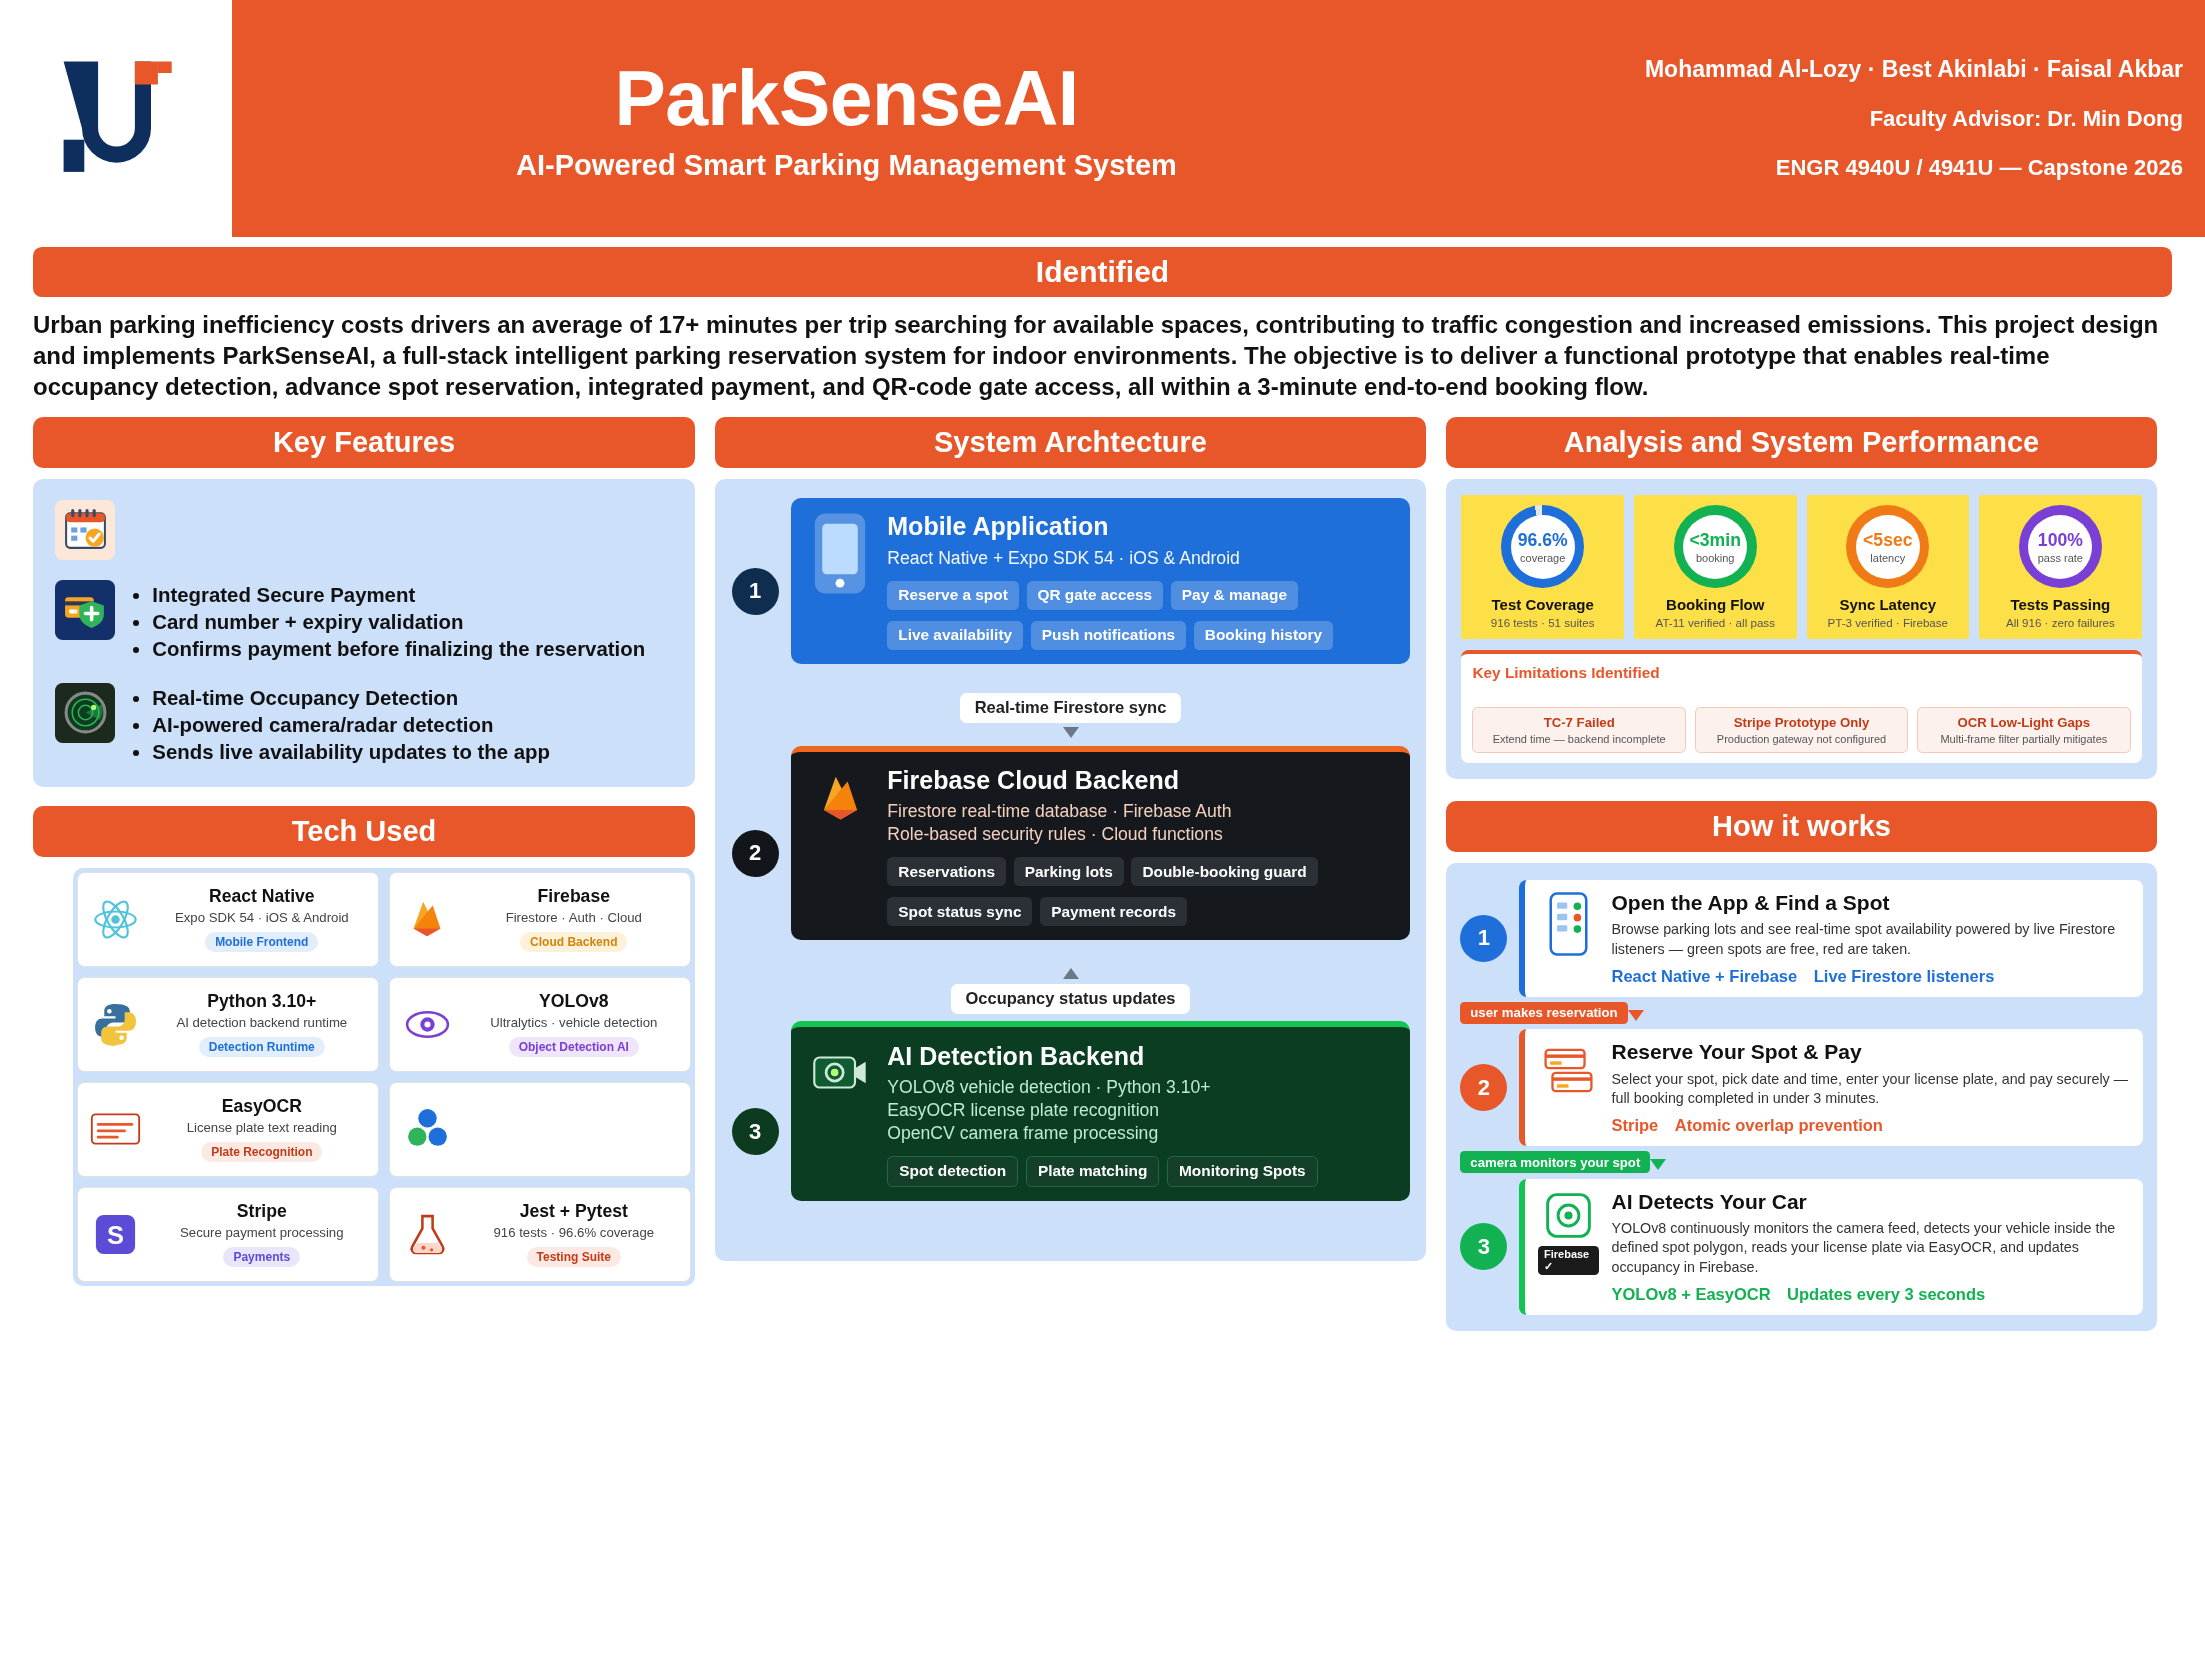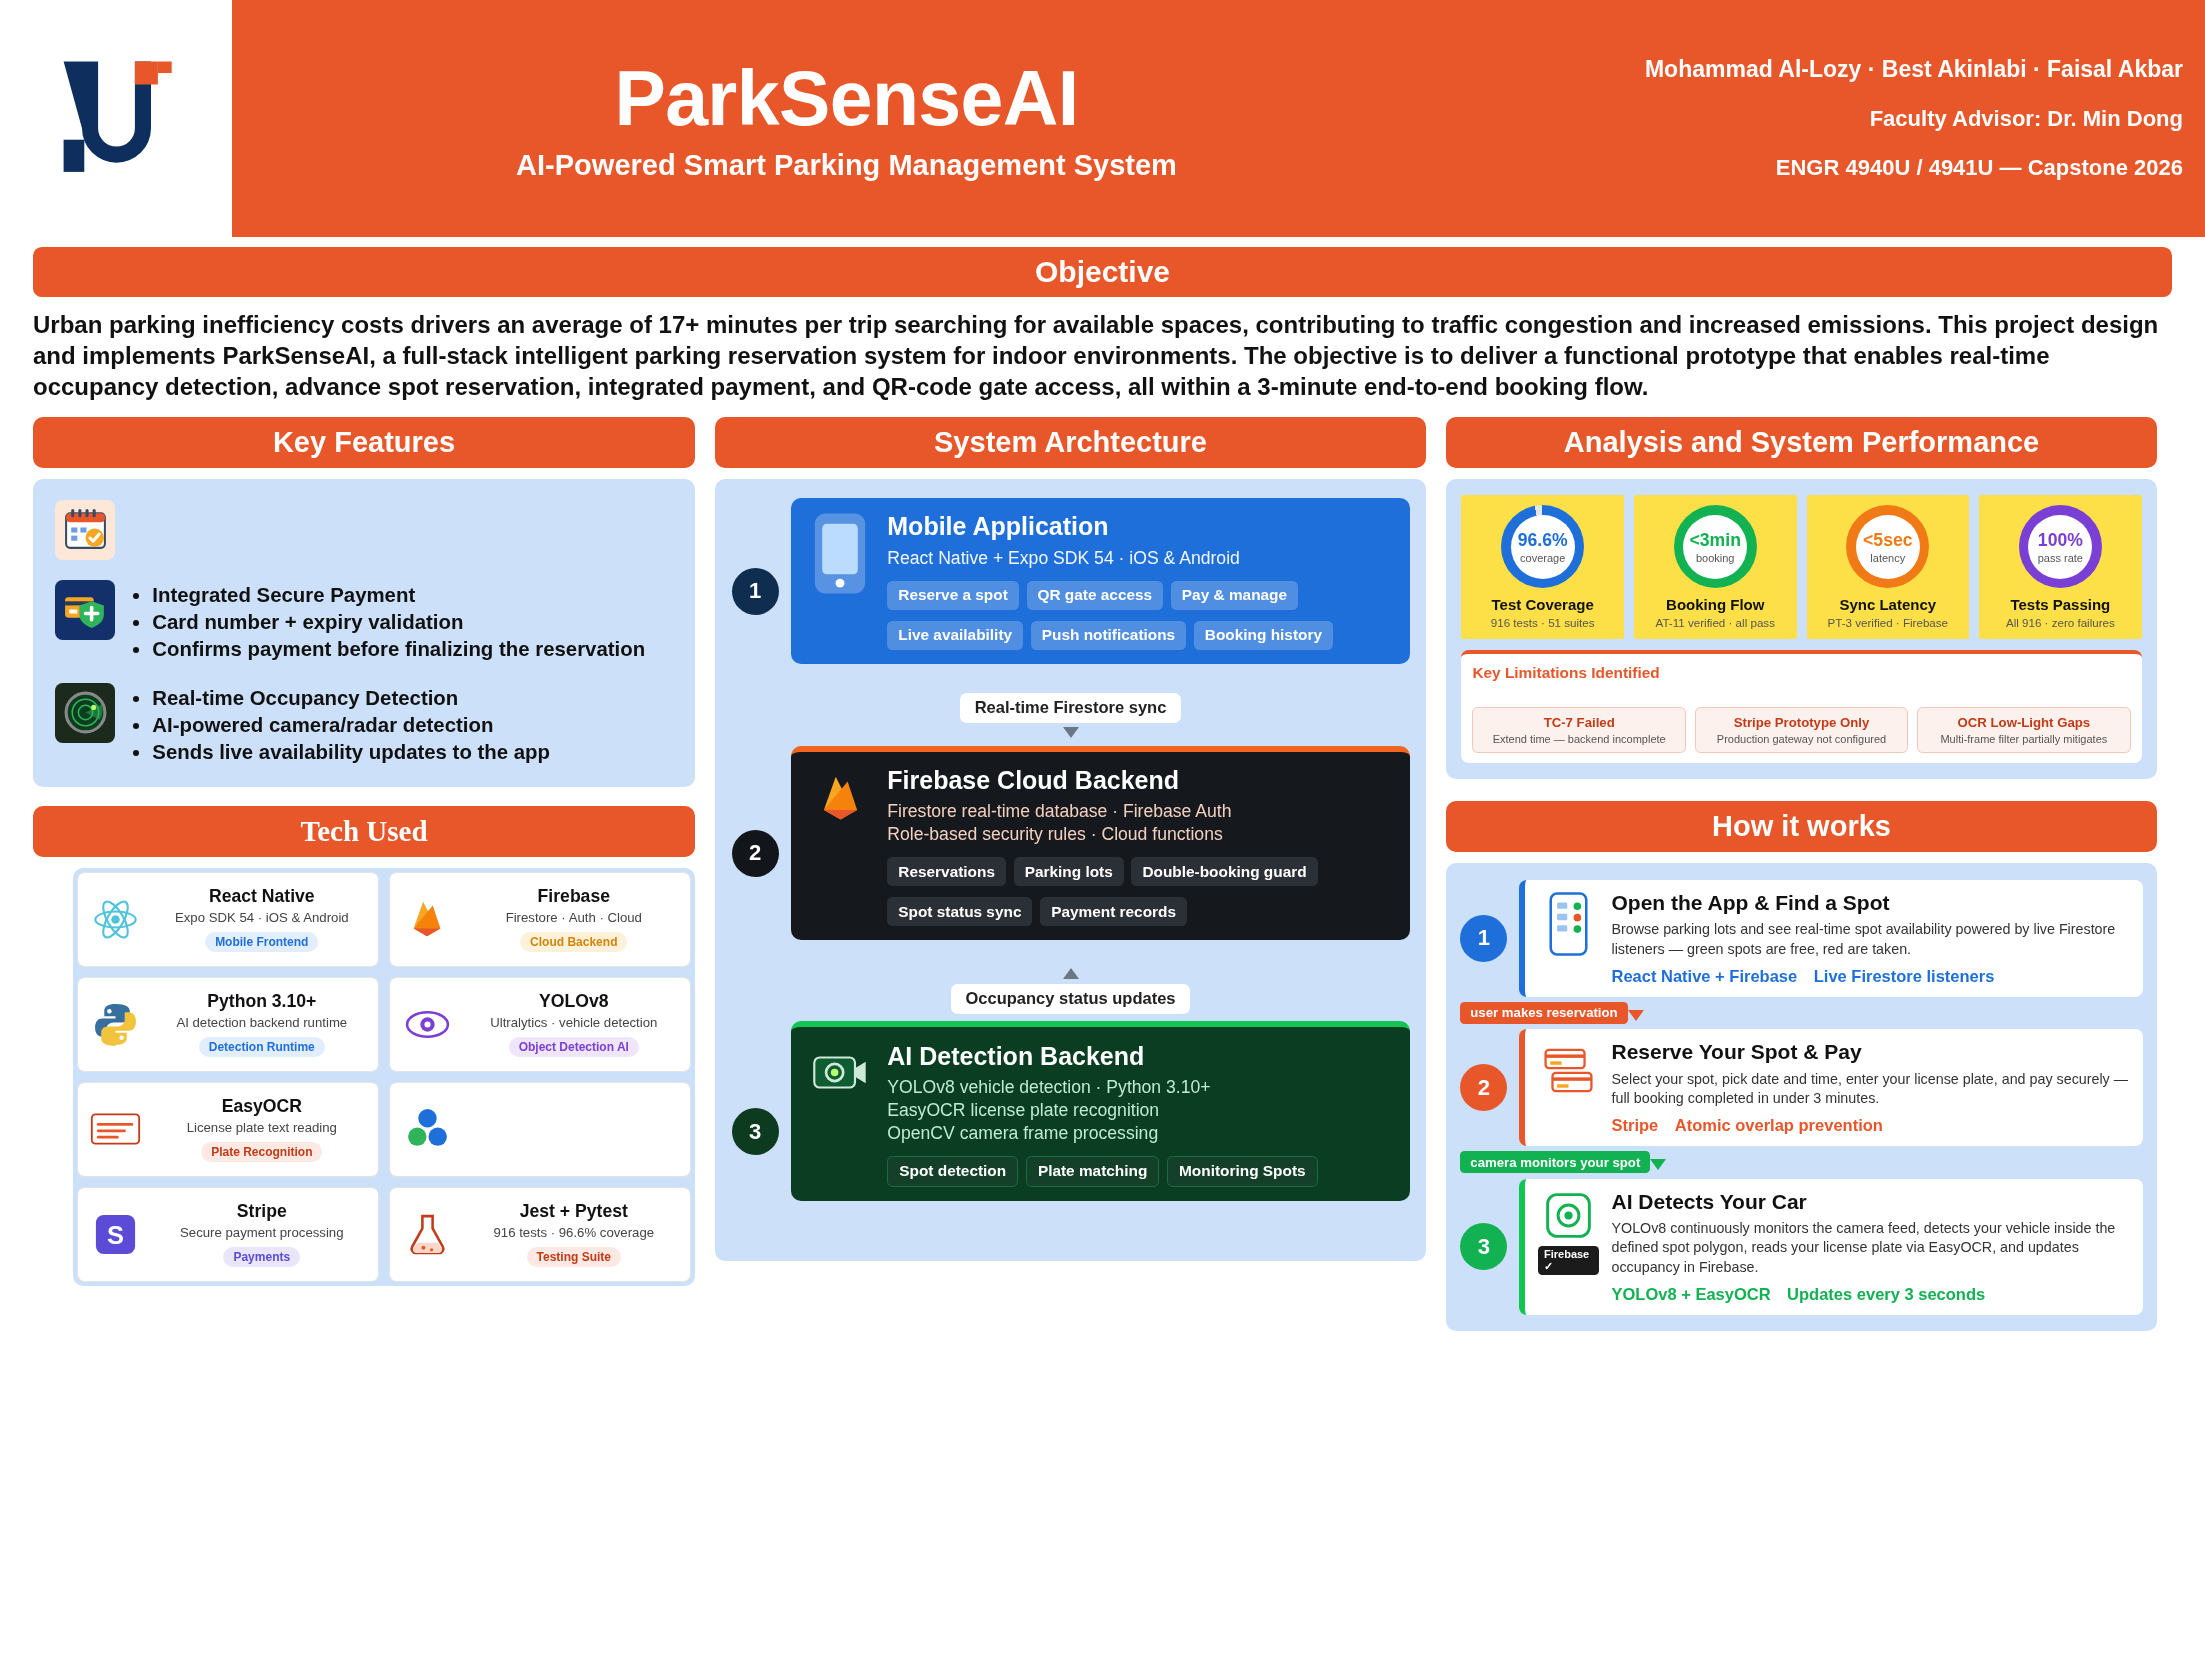--- a/index.html
+++ b/index.html
@@ -146,21 +146,21 @@
         <div class="sub-title">AI-Powered Smart Parking Management System</div>
       </div>
       <div class="authors-wrap">
         <div class="authors-line">Mohammad Al-Lozy · Best Akinlabi · Faisal Akbar</div>
         <div class="advisor-line">Faculty Advisor: Dr. Min Dong</div>
         <div class="course-line">ENGR 4940U / 4941U — Capstone 2026</div>
       </div>
     </div>
   </div>
 
-  <div class="bar bar-objective">Objective</div>
+  <div class="bar bar-objective">Identified</div>
   <div class="objective-text">Urban parking inefficiency costs drivers an average of 17+ minutes per trip searching for available spaces, contributing to traffic congestion and increased emissions. This project design and implements ParkSenseAI, a full-stack intelligent parking reservation system for indoor environments. The objective is to deliver a functional prototype that enables real-time occupancy detection, advance spot reservation, integrated payment, and QR-code gate access, all within a 3-minute end-to-end booking flow.</div>
 
   <div class="columns">
 
     <div class="col-left">
       <div class="bar bar-sec">Key Features</div>
       <div class="panel kf-panel">
 
         <div class="kf-row">
           <div class="kf-icon" style="background:#FDE7D8;">
@@ -212,21 +212,21 @@
             </svg>
           </div>
           <ul class="kf-list">
             <li>Real-time Occupancy Detection</li>
             <li>AI-powered camera/radar detection</li>
             <li>Sends live availability updates to the app</li>
           </ul>
         </div>
       </div>
 
-      <div class="bar bar-sec" style="margin-top:19px;font-family:Liberation Serif, serif;">Tech Used</div>
+      <div class="bar bar-sec" style="margin-top:19px;">Tech Used</div>
       <div class="panel tech-panel">
         <div class="tech-grid">
 
           <div class="tech-card">
             <div class="tech-ic">
               <svg width="51" height="51" viewBox="0 0 48 48">
                 <circle cx="24" cy="24" r="4" fill="#4fc3dc"></circle>
                 <g fill="none" stroke="#4fc3dc" stroke-width="2">
                   <ellipse cx="24" cy="24" rx="19" ry="7.5"></ellipse>
                   <ellipse cx="24" cy="24" rx="19" ry="7.5" transform="rotate(60 24 24)"></ellipse>

